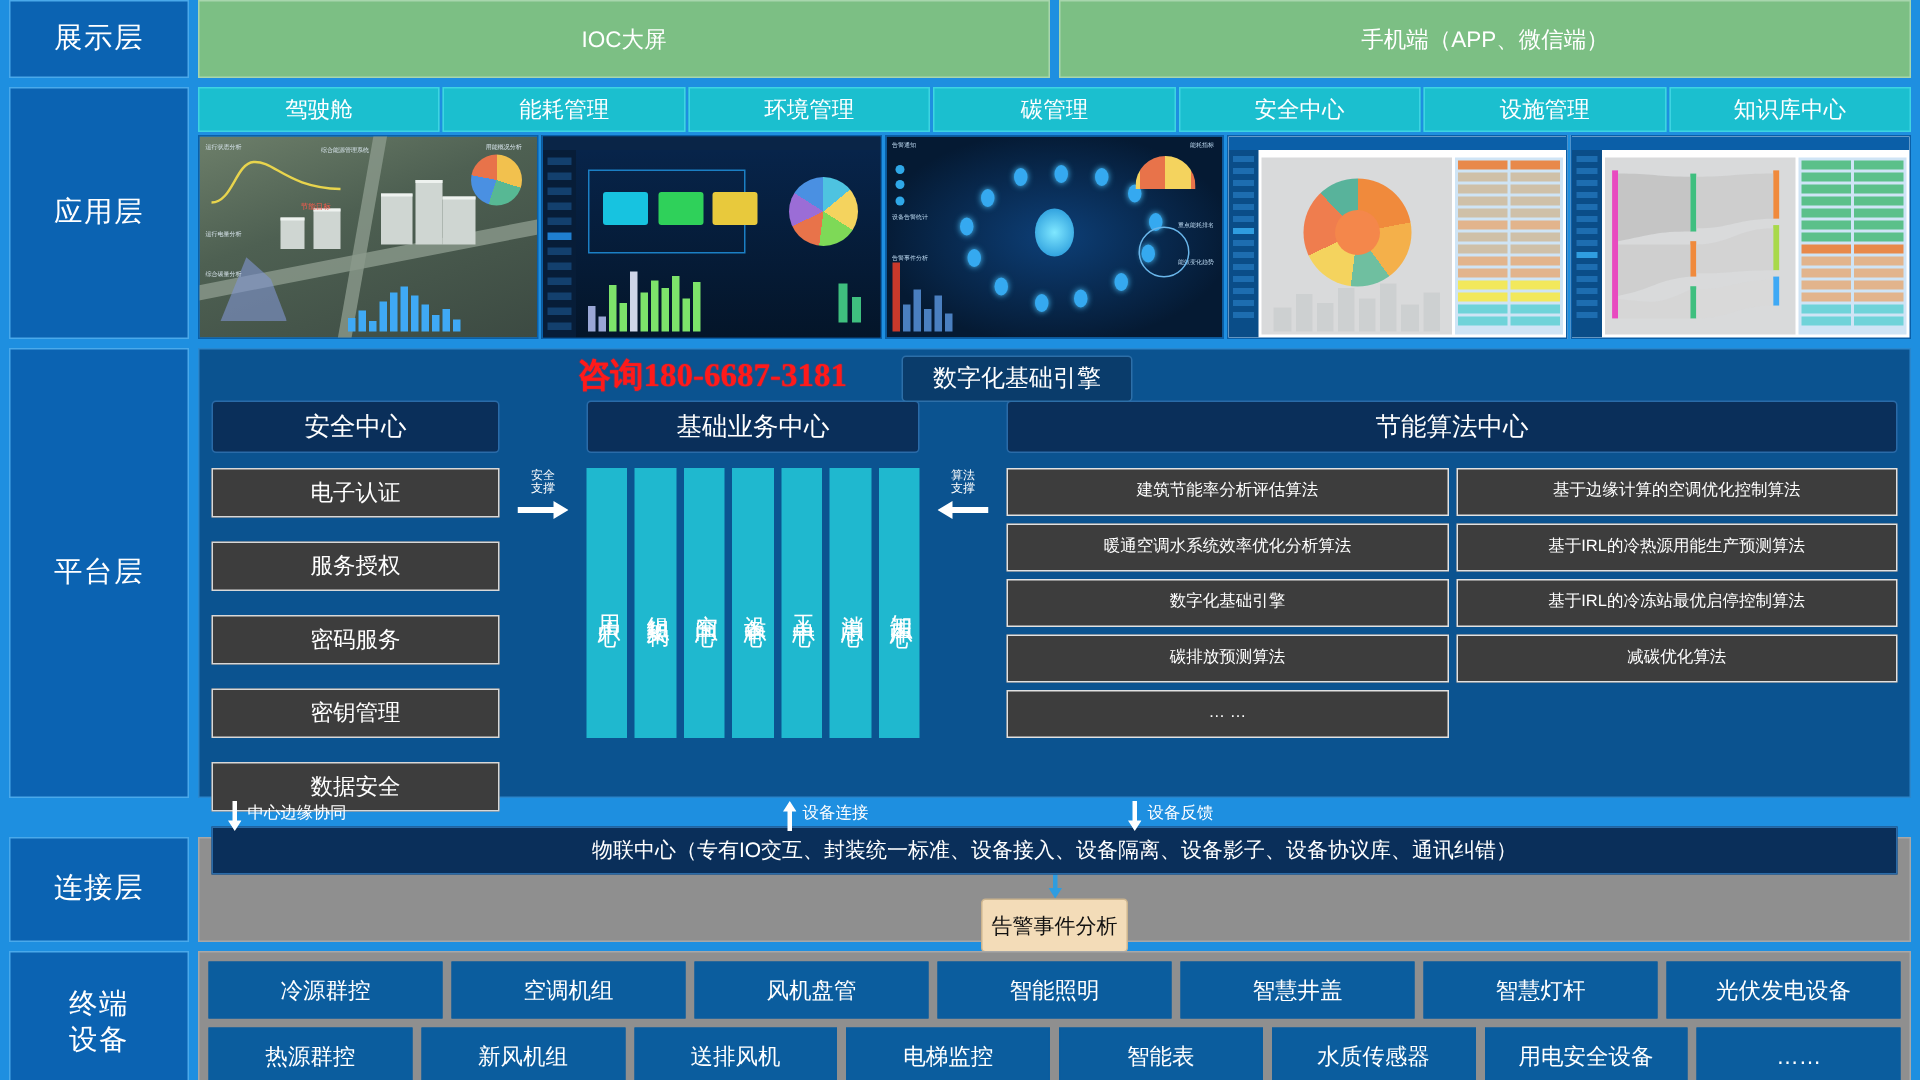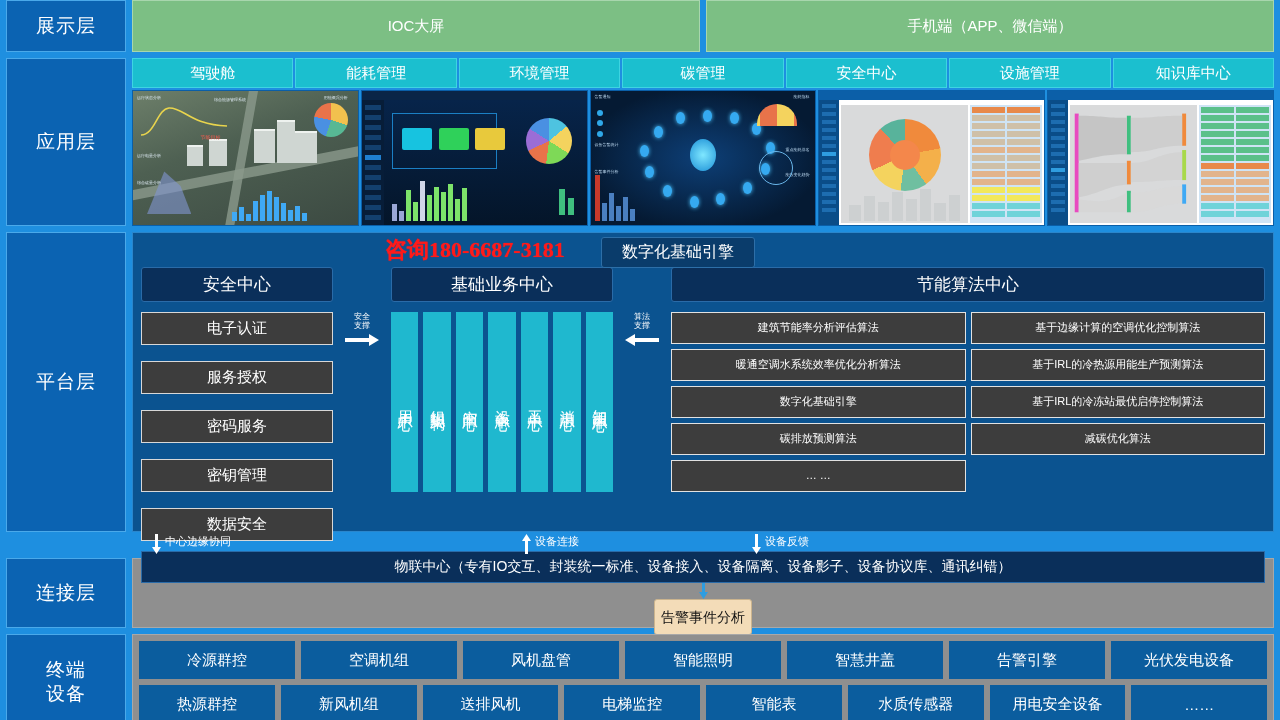--- a/index.html
+++ b/index.html
@@ -685,21 +685,21 @@
       <span style="white-space:pre-line">终端
 设备</span>
     </div>
     <div class="layer-body term-body">
       <div class="term-line">
         <div class="term-card">冷源群控</div>
         <div class="term-card">空调机组</div>
         <div class="term-card">风机盘管</div>
         <div class="term-card">智能照明</div>
         <div class="term-card">智慧井盖</div>
-        <div class="term-card">告警引擎</div>
+        <div class="term-card">智慧灯杆</div>
         <div class="term-card">光伏发电设备</div>
       </div>
       <div class="term-line">
         <div class="term-card">热源群控</div>
         <div class="term-card">新风机组</div>
         <div class="term-card">送排风机</div>
         <div class="term-card">电梯监控</div>
         <div class="term-card">智能表</div>
         <div class="term-card">水质传感器</div>
         <div class="term-card">用电安全设备</div>

